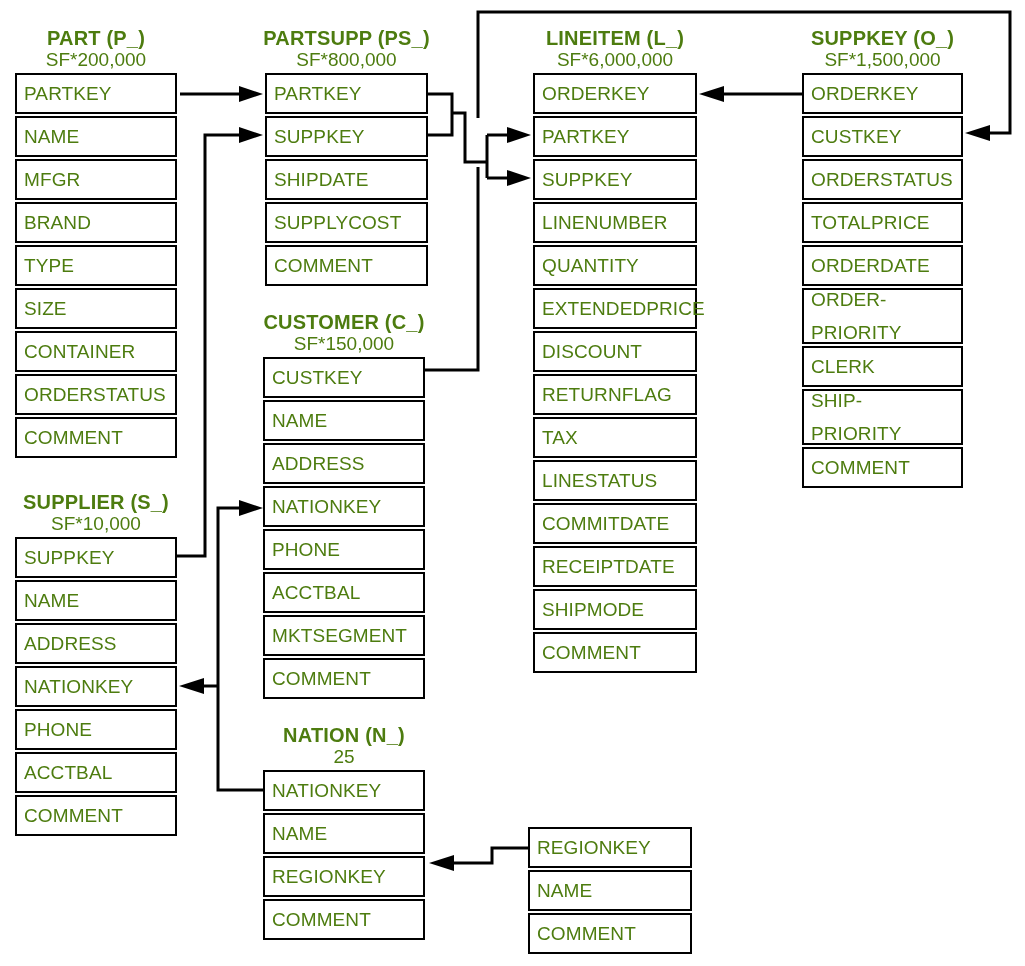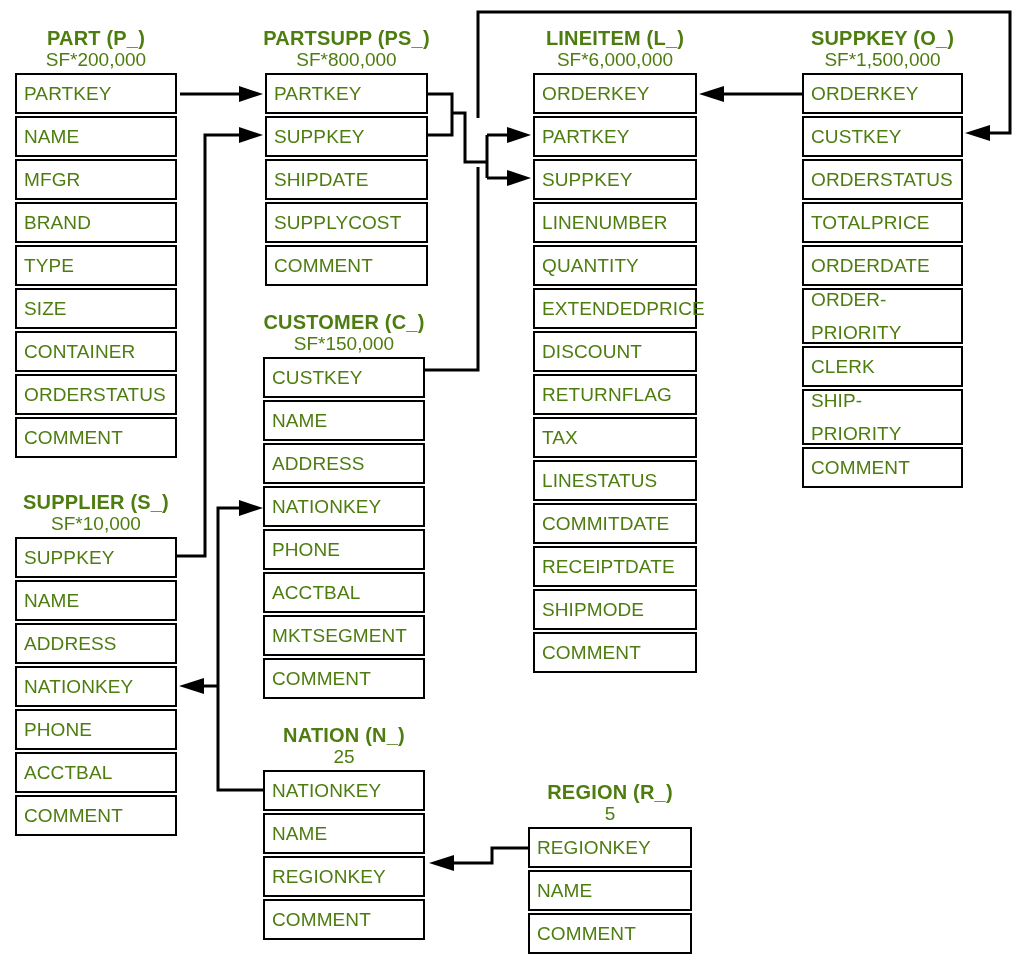--- a/index.html
+++ b/index.html
@@ -156,24 +156,20 @@
       <div class="tbl-title">NATION (N_)</div>
       <div class="tbl-card">25</div>
     </div>
     <div class="row">NATIONKEY</div>
     <div class="row">NAME</div>
     <div class="row">REGIONKEY</div>
     <div class="row">COMMENT</div>
   </div>
 
   <div class="tbl" style="left:528px; top:827px; width:164px;">
-    <div class="tbl-head">
-      <div class="tbl-title">REGION (R_)</div>
-      <div class="tbl-card">5</div>
-    </div>
     <div class="row">REGIONKEY</div>
     <div class="row">NAME</div>
     <div class="row">COMMENT</div>
   </div>
 
   <svg id="wires" width="1025" height="966" viewBox="0 0 1025 966">
 
     <g>
       <path d="M180,94 L240,94"></path>
       <polygon points="263,94 239,86 239,102"></polygon>

